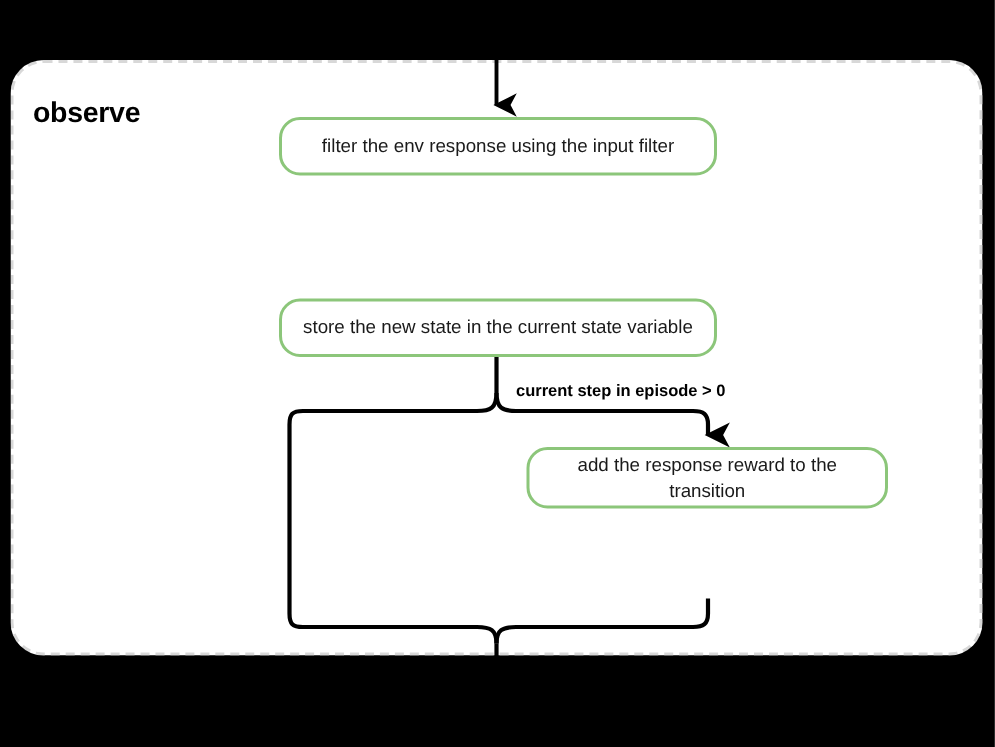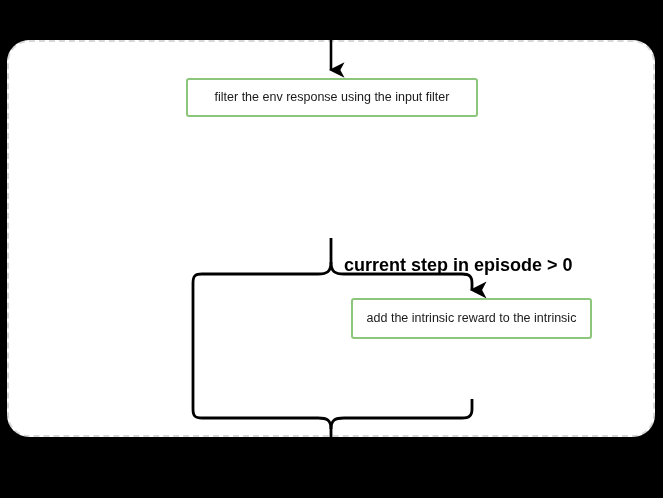--- a/index.html
+++ b/index.html
@@ -36,21 +36,21 @@
     color: #000000;
     letter-spacing: -0.2px;
     white-space: nowrap;
   }
   
   .node {
     position: absolute;
     box-sizing: border-box;
     background: #ffffff;
     border: 2.5px solid #8cc67a;
-    border-radius: 3px;
+    border-radius: 14px;
     display: flex;
     align-items: center;
     justify-content: center;
     text-align: center;
     font-size: 12.5px;
     color: #1a1a1a;
     line-height: 1.35;
     padding: 4px 10px;
   }
   
@@ -59,33 +59,34 @@
     left: 0;
     top: 0;
     width: 663px;
     height: 498px;
     pointer-events: none;
   }
   .branch-label {
     position: absolute;
     left: 344px;
     top: 255px;
-    font-size: 18px;
+    font-size: 11px;
     font-weight: bold;
     color: #000000;
     white-space: nowrap;
   }
 </style>
 </head>
 <body>
 
 <div id="canvas">
 
   <div class="group-container"></div>
 
+  <div class="group-title">observe</div>
 
   <svg class="connectors" viewBox="0 0 663 498" xmlns="http://www.w3.org/2000/svg">
     <defs>
       <marker id="arrowhead" markerWidth="7" markerHeight="7" refX="3.2" refY="5.6" orient="auto" markerUnits="strokeWidth">
         <path d="M0.2,0.4 L3.2,6.4 L6.2,0.4 L3.2,2.0 Z" fill="#000000"></path>
       </marker>
     </defs>
 
     <g>
       <path d="M331,20 L331,70" stroke="#000000" stroke-width="2.6" fill="none" marker-end="url(#arrowhead)"></path>
@@ -119,17 +120,18 @@
     <g>
       <path d="M331,429 L331,452" stroke="#000000" stroke-width="2.8" fill="none"></path>
     </g>
   </svg>
 
   <div class="branch-label">current step in episode &gt; 0</div>
 
   <div class="node" style="left:186px; top:78px; width:292px; height:39px;">filter the env response using the input filter</div>
 
 
+  <div class="node" style="left:186px; top:199px; width:292px; height:39px;">store the new state in the current state variable</div>
 
-  <div class="node" style="left:351px; top:298px; width:241px; height:41px;">add the intrinsic reward to the intrinsic</div>
+  <div class="node" style="left:351px; top:298px; width:241px; height:41px;">add the response reward to the transition</div>
 
 
 </div>
 
 </body></html>

